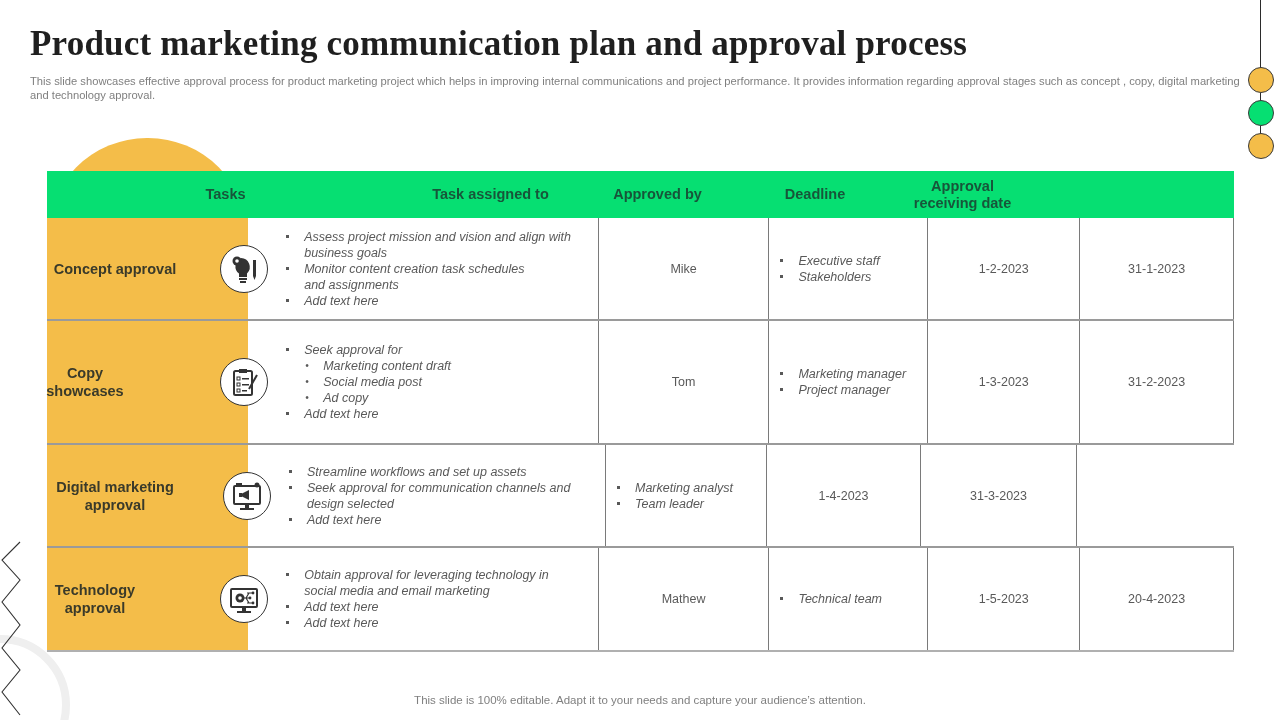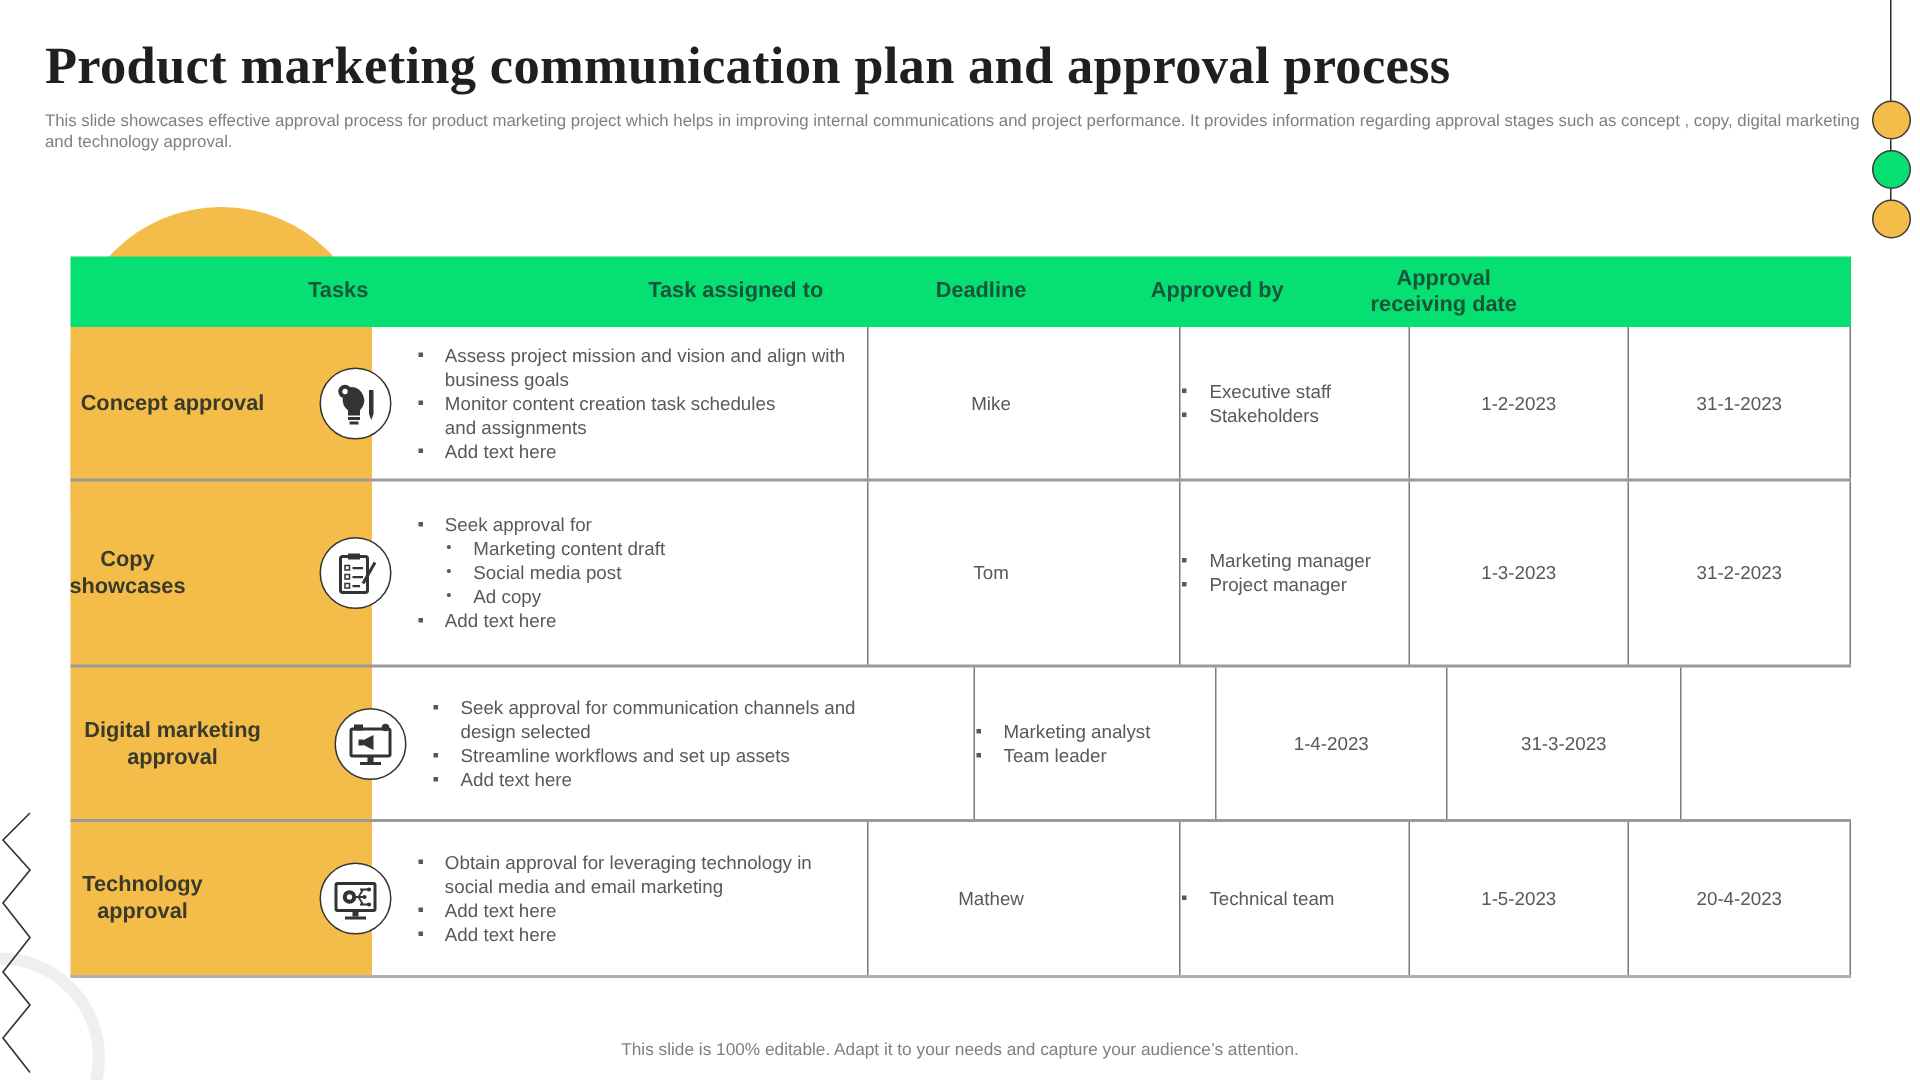--- a/index.html
+++ b/index.html
@@ -56,25 +56,25 @@
     .cell { display: flex; align-items: center; font-size: 12.5px; color: #595959; }
     .c-stage { width: 201px; justify-content: flex-start; text-align: center; position: relative; }
     .c-stage .stage-label { font-weight: bold; font-size: 14.5px; color: #3a3a2a; line-height: 18px; width: 140px; margin-left: -2px; }
     .icon-circle {
       position: absolute; right: -23px; top: 50%; transform: translateY(-50%);
       width: 48px; height: 48px; border-radius: 50%; background: #fff; border: 1.3px solid #333;
       display: flex; align-items: center; justify-content: center; z-index: 2;
     }
     .c-tasks { width: 357px; padding-left: 40px; }
     .c-assigned { width: 173px; justify-content: center; border-left: 1.5px solid #7a7a7a; }
-    .c-approved { width: 161px; border-left: 1.5px solid #7a7a7a; margin-left: 44px; }
+    .c-approved { width: 161px; padding-left: 10px; border-left: 1.5px solid #7a7a7a; }
     .c-deadline { width: 154px; justify-content: center; border-left: 1.5px solid #7a7a7a; }
     .c-receiving { width: 157px; justify-content: center; border-left: 1.5px solid #7a7a7a; border-right: 1.5px solid #7a7a7a; }
 
-    ul.bul { list-style: none; line-height: 16px; }
+    ul.bul { list-style: none; line-height: 16px; font-style: italic; }
     ul.bul > li { position: relative; padding-left: 19px; }
     ul.bul > li::before {
       content: ""; position: absolute; left: 1px; top: 6px; width: 3px; height: 3px; background: #595959;
     }
     ul.sub { list-style: none; }
     ul.sub > li { position: relative; padding-left: 19px; }
     ul.sub > li::before { content: "•"; position: absolute; left: 1px; top: 0; font-size: 10px; color: #595959; }
 
     .footer {
       position: absolute; left: 0; top: 694px; width: 1280px; text-align: center;
@@ -98,22 +98,22 @@
 <svg class="zigzag" width="24" height="180" viewBox="0 0 24 180">
   <polyline points="20,2 2,20 20,40 2,62 20,85 2,108 20,130 2,152 20,175" fill="none" stroke="#333" stroke-width="1.1"></polyline>
 </svg>
 
 <div class="arch"></div>
 <div class="yellow-col"></div>
 
 <div class="header">
   <div class="hcell" style="width:357px;">Tasks</div>
   <div class="hcell" style="width:173px;">Task assigned to</div>
+  <div class="hcell" style="width:161px;">Approved by</div>
   <div class="hcell" style="width:154px;">Deadline</div>
-  <div class="hcell" style="width:161px;">Approved by</div>
   <div class="hcell" style="width:141px;padding:0 20px;">Approval receiving date</div>
 </div>
 
 <div class="grid">
 
   <div class="row" style="height:103px;">
     <div class="cell c-stage">
       <div class="stage-label">Concept approval</div>
       <div class="icon-circle">
         <svg width="34" height="34" viewBox="0 0 34 34">
@@ -196,22 +196,22 @@
             <rect x="10" y="29" width="14" height="2" fill="#333"></rect>
           <path d="M11 15l8-4v10l-8-4z" fill="#333"></path>
             <rect x="9" y="14" width="3" height="4" fill="#333"></rect>
           <rect x="6" y="4" width="6" height="4" fill="#333"></rect>
             <circle cx="27" cy="6" r="2.5" fill="#333"></circle>
         </svg>
       </div>
     </div>
     <div class="cell c-tasks">
       <ul class="bul" style="width:300px;">
+        <li>Streamline workflows and set up assets</li>
         <li>Seek approval for communication channels and design selected</li>
-        <li>Streamline workflows and set up assets</li>
         <li>Add text here</li>
       </ul>
     </div>
     <div class="cell c-approved">
       <ul class="bul">
         <li>Marketing analyst</li>
         <li>Team leader</li>
       </ul>
     </div>
     <div class="cell c-deadline">1-4-2023</div>

